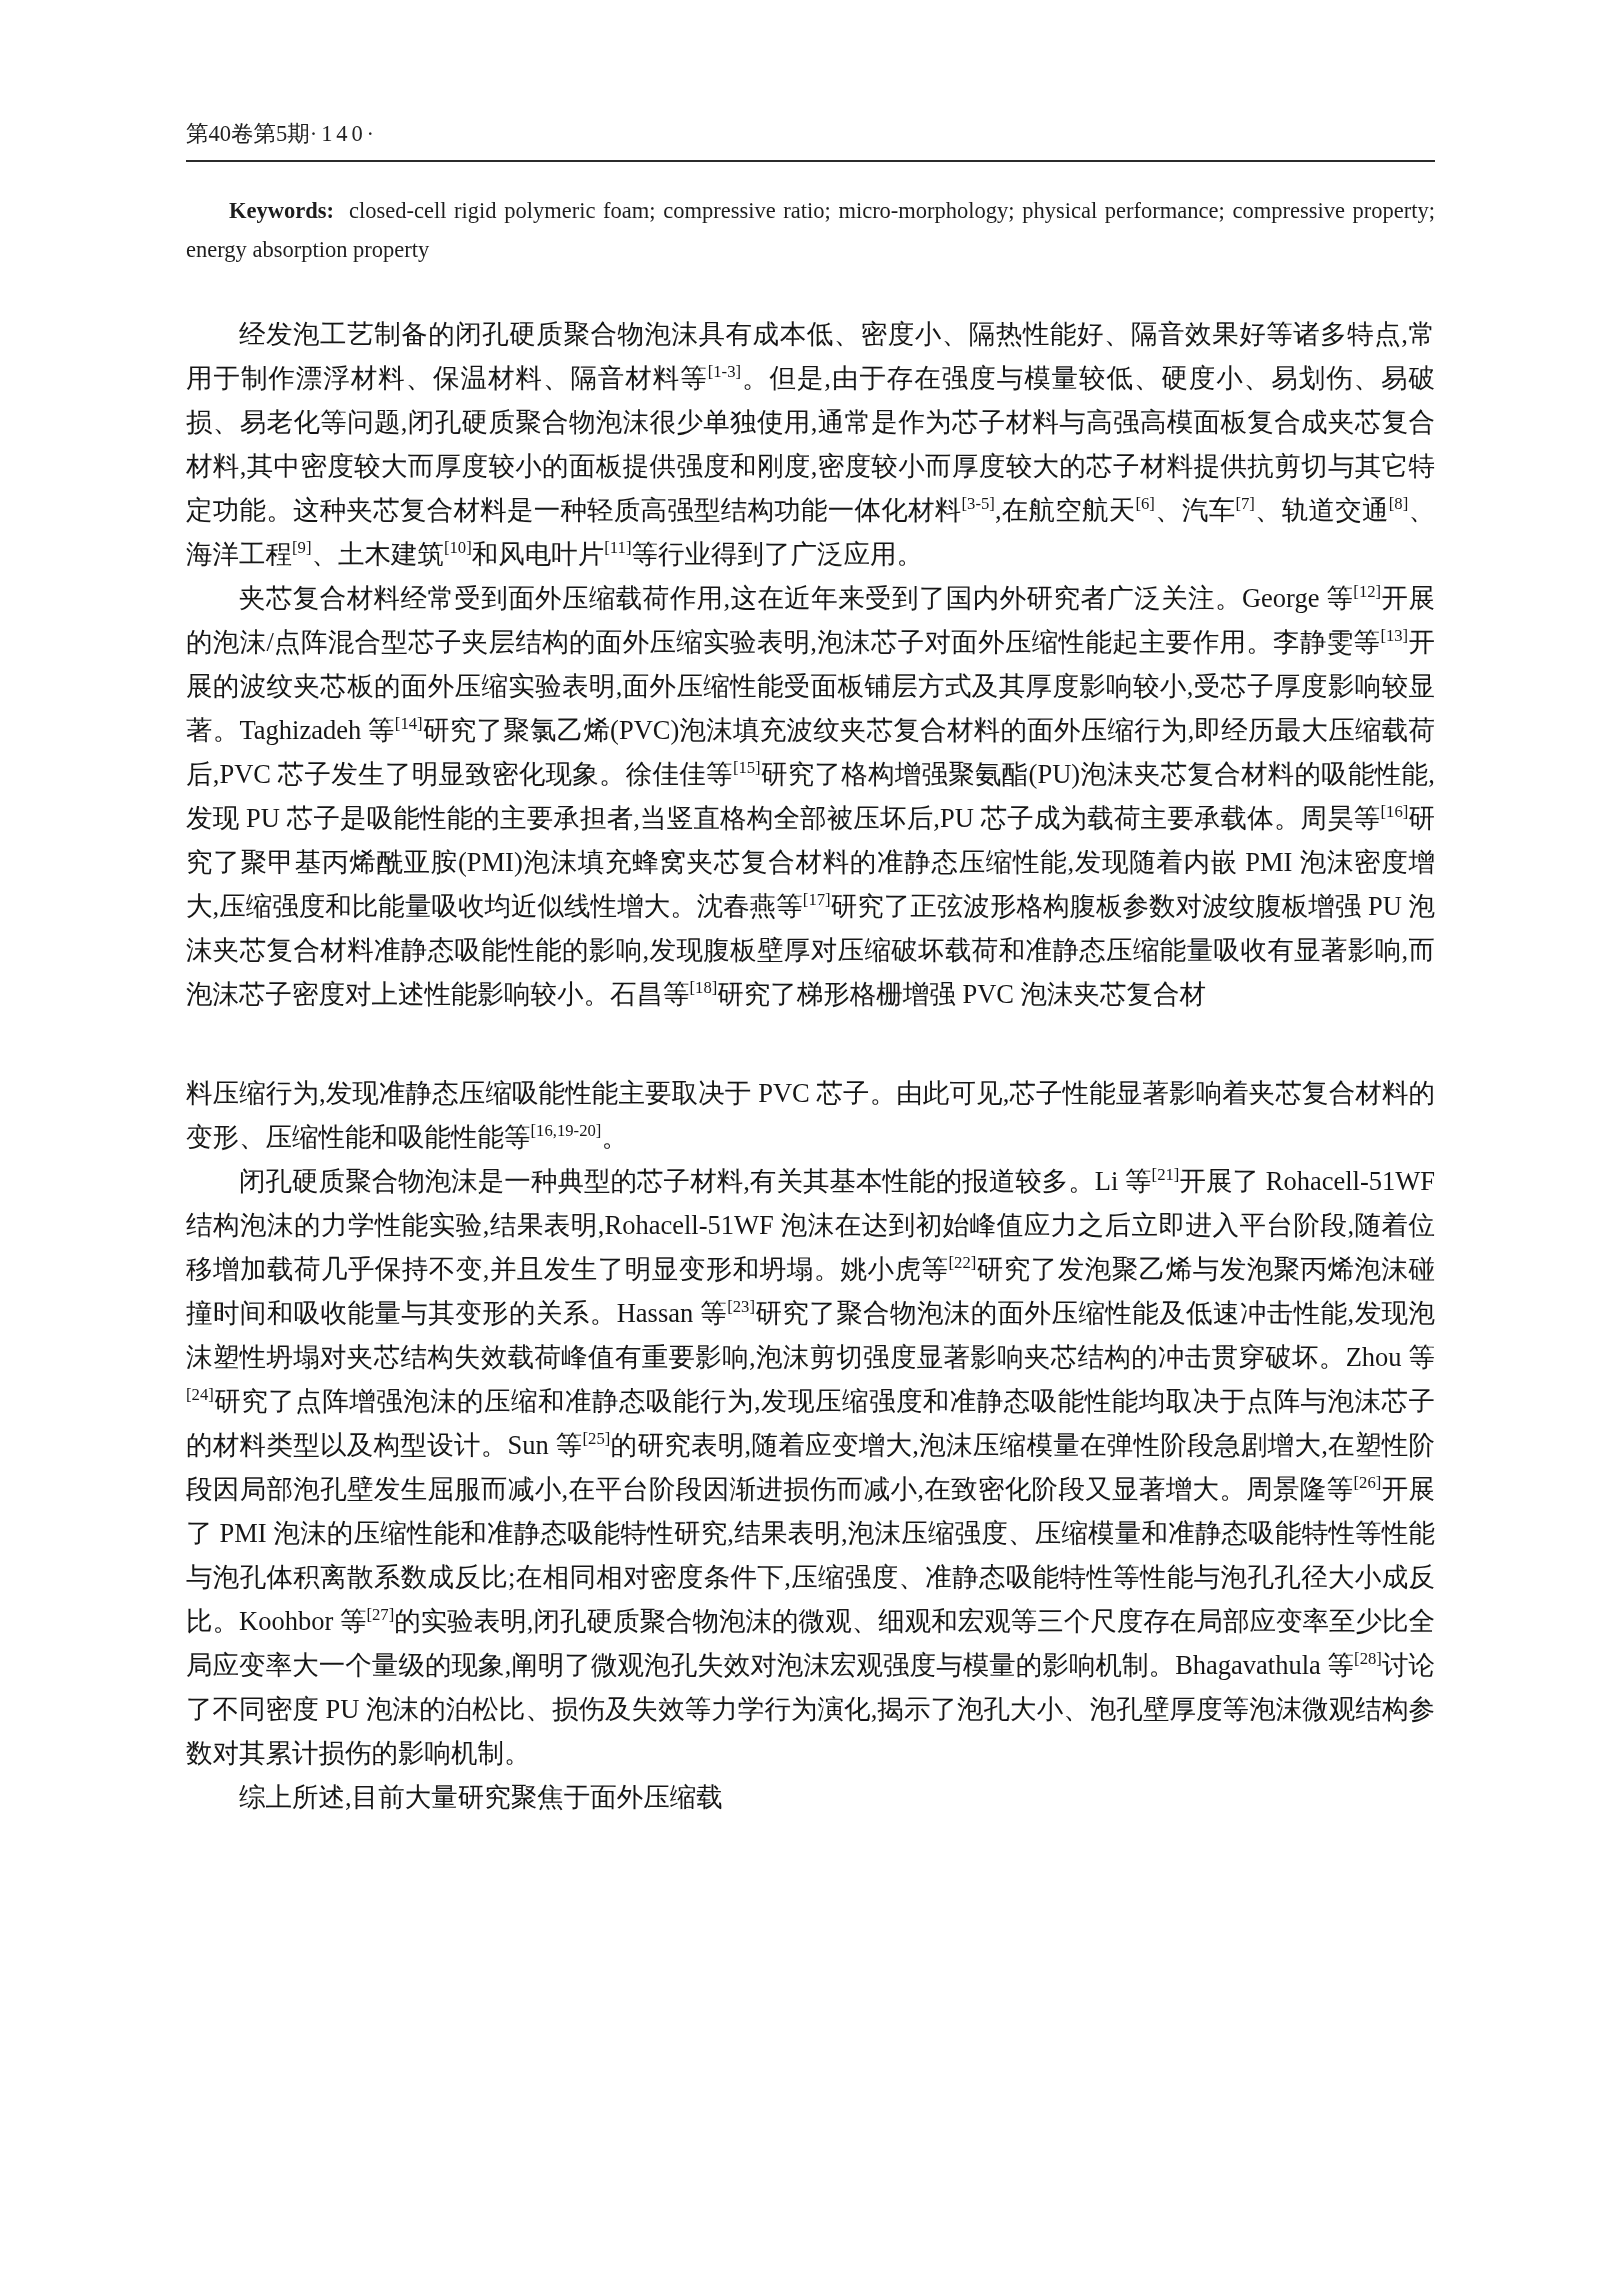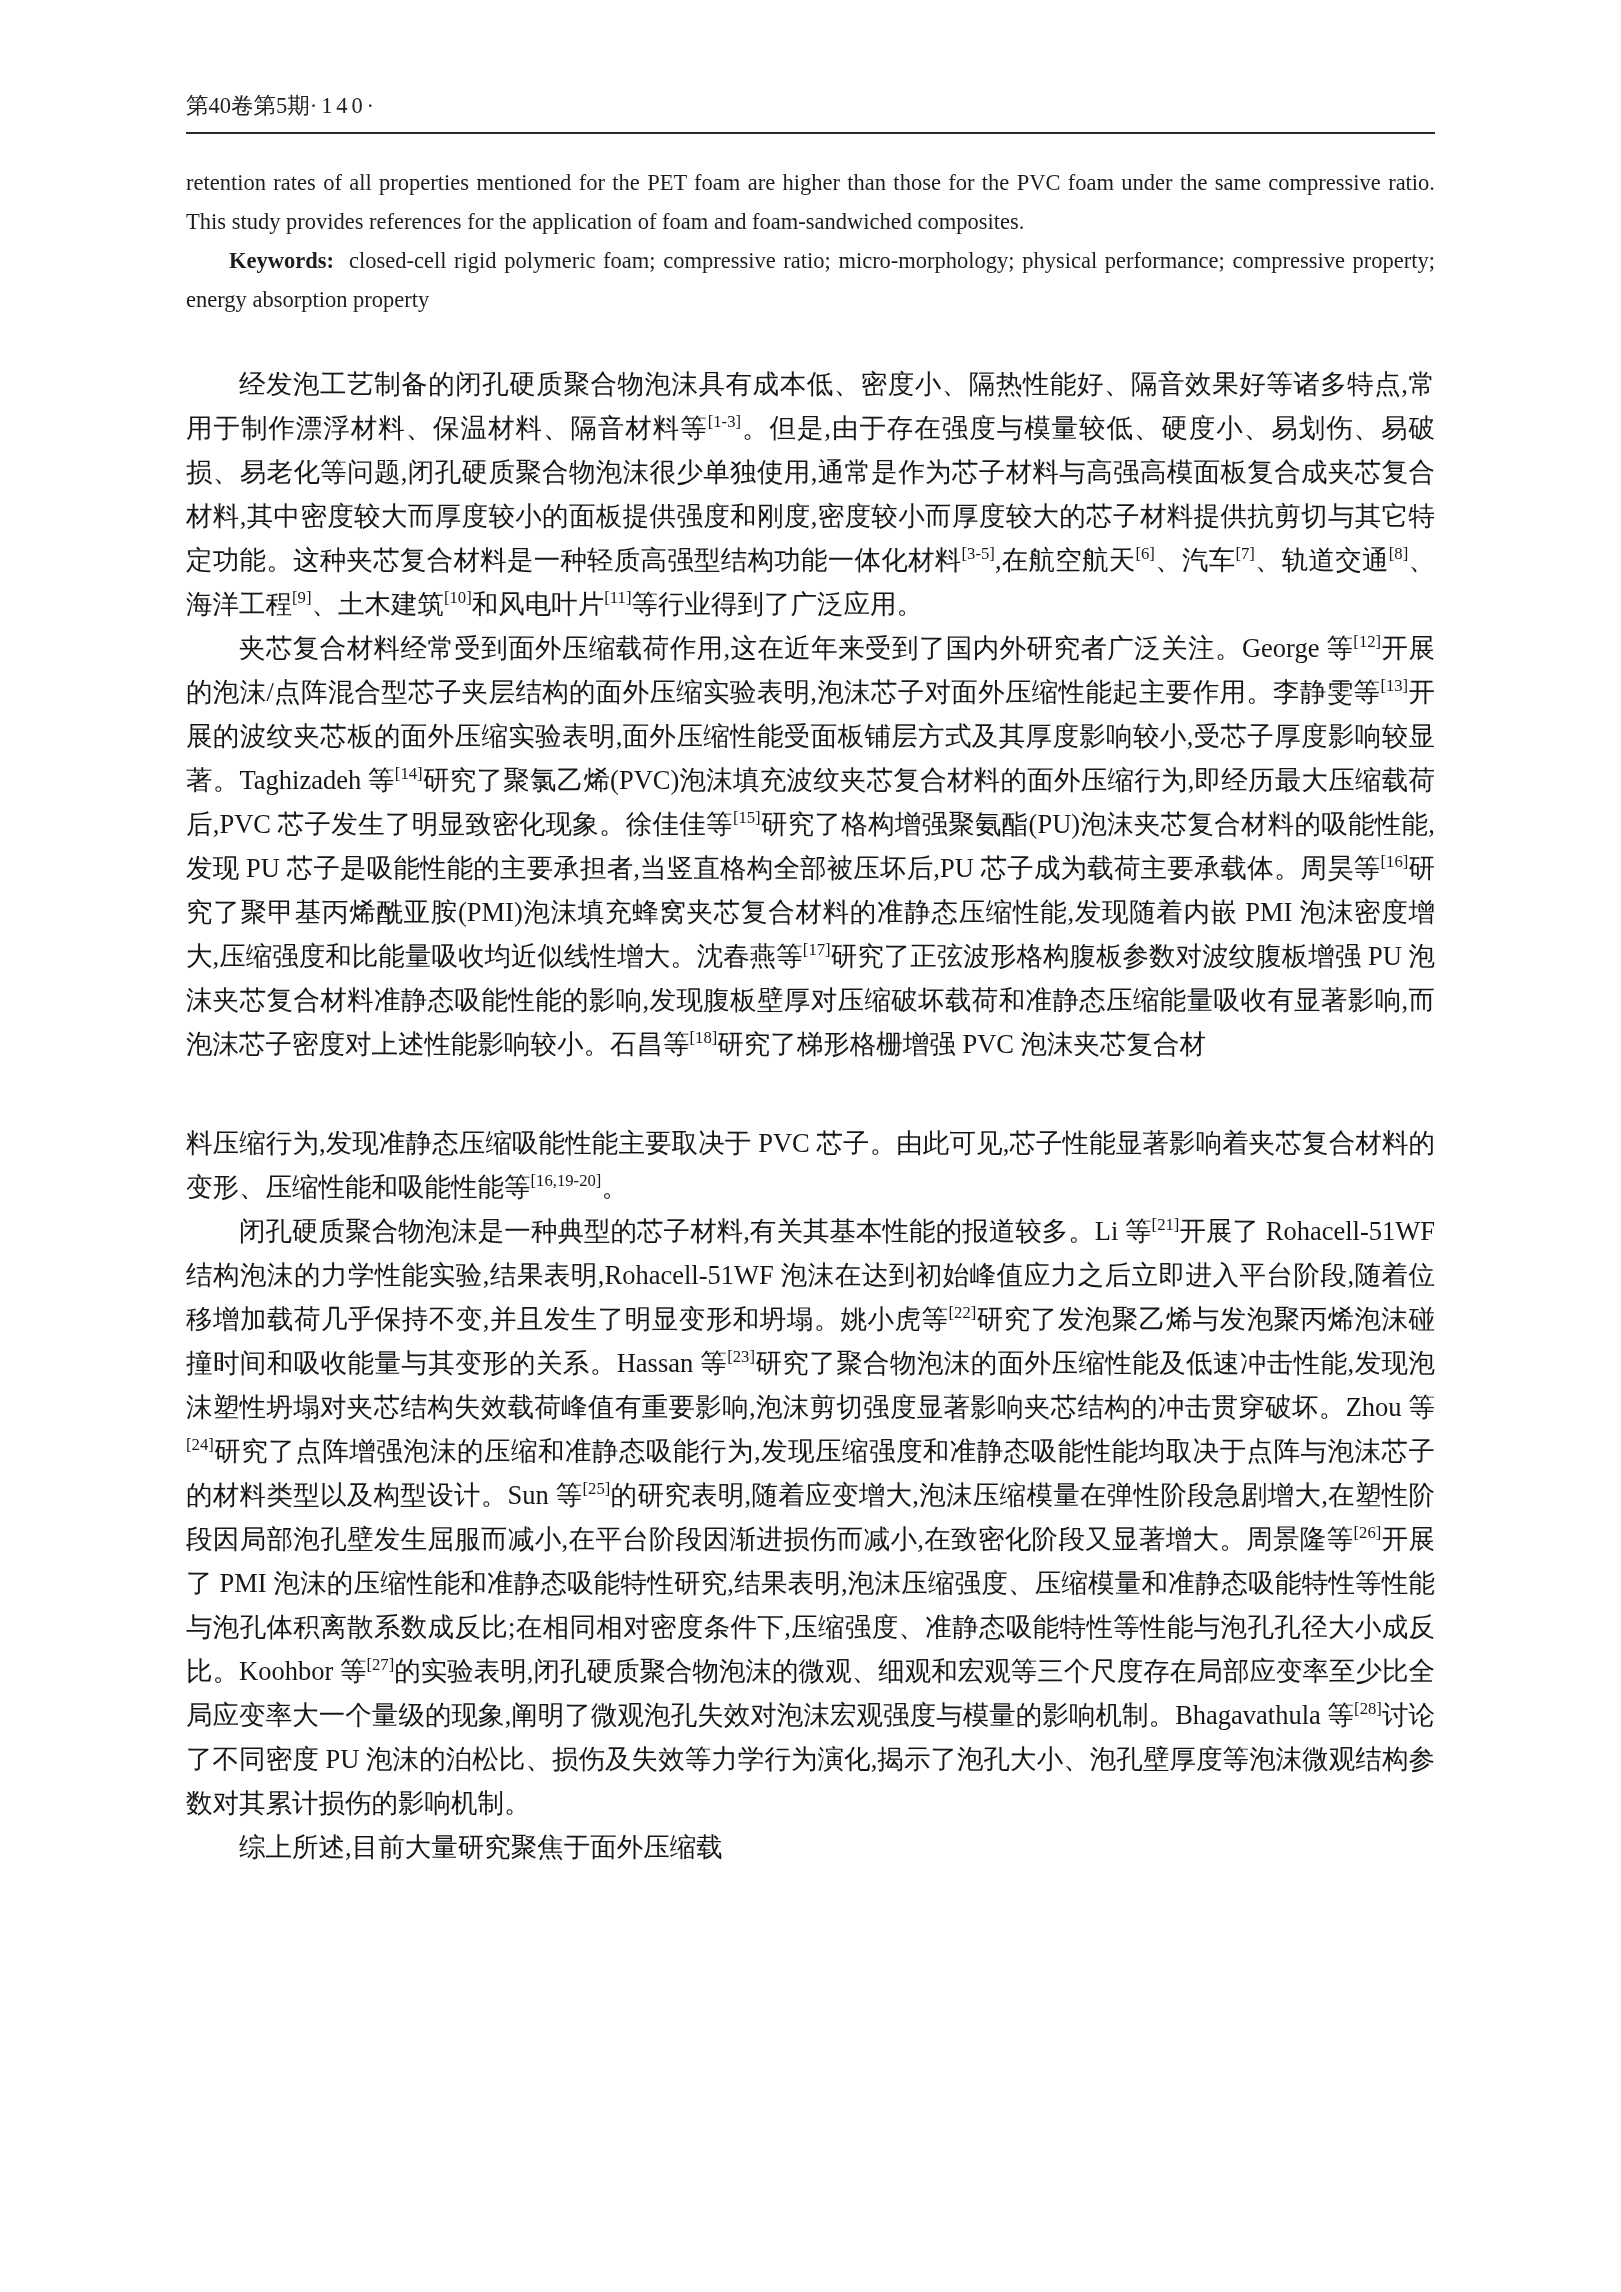--- a/index.html
+++ b/index.html
@@ -3,21 +3,21 @@
 <meta charset="utf-8">
 <style>
   * { box-sizing: border-box; }
   html, body { margin: 0; padding: 0; background: #ffffff; }
   body { width: 1621px; }
   .page {
     position: relative;
     width: 1621px;
     height: 2293px;
     background: #ffffff;
-    padding: 92px 186px 0 186px;
+    padding: 120px 186px 0 186px;
     overflow: hidden;
     color: #1f1f1f;
     font-family: "Liberation Serif", "DejaVu Serif", serif;
   }
   .page-header {
     display: flex;
     align-items: baseline;
     font-size: 22.5px;
     line-height: 27.4px;
     color: #222;
@@ -69,21 +69,20 @@
 <div class="page">
 
   <div class="page-header">
     <span class="hdr-left">第40卷第5期</span>
     <span class="hdr-right">·140·</span>
   </div>
 
   <div class="header-rule"></div>
 
   <section class="abstract">
-    <p class="abstract-continuation">retention rates of all properties mentioned for the PET foam are higher than those for the PVC foam under the same compressive ratio. This study provides references for the application of foam and foam-sandwiched composites.</p>
     <p class="keywords"><strong class="kw-label">Keywords:</strong><span class="kw-text">closed-cell rigid polymeric foam; compressive ratio; micro-morphology; physical performance; compressive property; energy absorption property</span></p>
   </section>
 
   <main class="body-columns">
     <div class="column">
         <p class="body-para indent">经发泡工艺制备的闭孔硬质聚合物泡沫具有成本低、密度小、隔热性能好、隔音效果好等诸多特点,常用于制作漂浮材料、保温材料、隔音材料等<sup class="ref">[1-3]</sup>。但是,由于存在强度与模量较低、硬度小、易划伤、易破损、易老化等问题,闭孔硬质聚合物泡沫很少单独使用,通常是作为芯子材料与高强高模面板复合成夹芯复合材料,其中密度较大而厚度较小的面板提供强度和刚度,密度较小而厚度较大的芯子材料提供抗剪切与其它特定功能。这种夹芯复合材料是一种轻质高强型结构功能一体化材料<sup class="ref">[3-5]</sup>,在航空航天<sup class="ref">[6]</sup>、汽车<sup class="ref">[7]</sup>、轨道交通<sup class="ref">[8]</sup>、海洋工程<sup class="ref">[9]</sup>、土木建筑<sup class="ref">[10]</sup>和风电叶片<sup class="ref">[11]</sup>等行业得到了广泛应用。</p>
         <p class="body-para indent">夹芯复合材料经常受到面外压缩载荷作用,这在近年来受到了国内外研究者广泛关注。George 等<sup class="ref">[12]</sup>开展的泡沫/点阵混合型芯子夹层结构的面外压缩实验表明,泡沫芯子对面外压缩性能起主要作用。李静雯等<sup class="ref">[13]</sup>开展的波纹夹芯板的面外压缩实验表明,面外压缩性能受面板铺层方式及其厚度影响较小,受芯子厚度影响较显著。Taghizadeh 等<sup class="ref">[14]</sup>研究了聚氯乙烯(PVC)泡沫填充波纹夹芯复合材料的面外压缩行为,即经历最大压缩载荷后,PVC 芯子发生了明显致密化现象。徐佳佳等<sup class="ref">[15]</sup>研究了格构增强聚氨酯(PU)泡沫夹芯复合材料的吸能性能,发现 PU 芯子是吸能性能的主要承担者,当竖直格构全部被压坏后,PU 芯子成为载荷主要承载体。周昊等<sup class="ref">[16]</sup>研究了聚甲基丙烯酰亚胺(PMI)泡沫填充蜂窝夹芯复合材料的准静态压缩性能,发现随着内嵌 PMI 泡沫密度增大,压缩强度和比能量吸收均近似线性增大。沈春燕等<sup class="ref">[17]</sup>研究了正弦波形格构腹板参数对波纹腹板增强 PU 泡沫夹芯复合材料准静态吸能性能的影响,发现腹板壁厚对压缩破坏载荷和准静态压缩能量吸收有显著影响,而泡沫芯子密度对上述性能影响较小。石昌等<sup class="ref">[18]</sup>研究了梯形格栅增强 PVC 泡沫夹芯复合材</p>
       </div>
     <div class="column">
         <p class="body-para">料压缩行为,发现准静态压缩吸能性能主要取决于 PVC 芯子。由此可见,芯子性能显著影响着夹芯复合材料的变形、压缩性能和吸能性能等<sup class="ref">[16,19-20]</sup>。</p>

